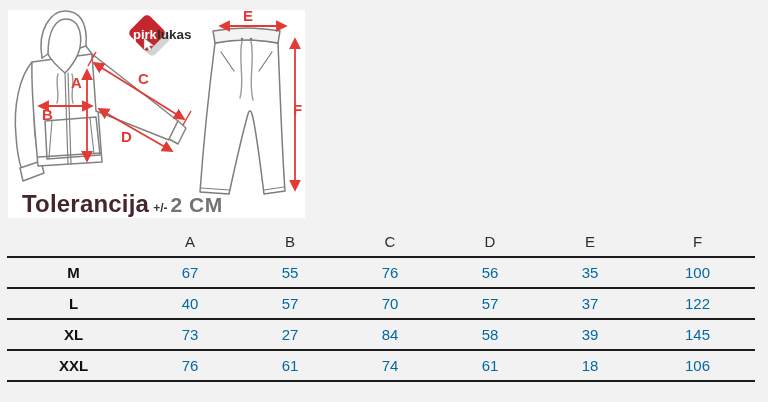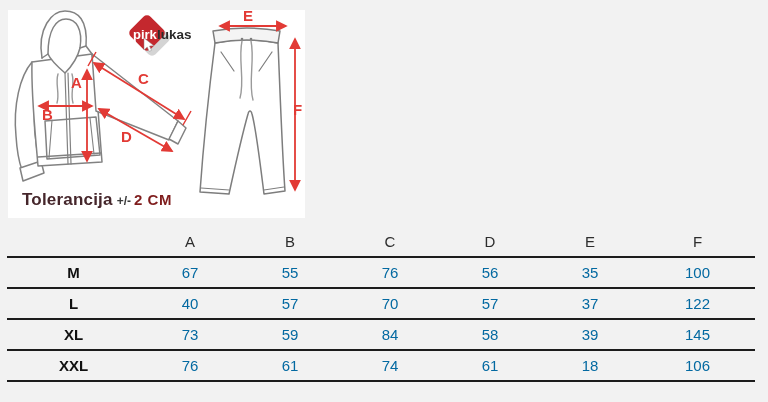--- a/index.html
+++ b/index.html
@@ -1,23 +1,23 @@
 <!DOCTYPE html>
 <html><head>
 <meta charset="utf-8">
 <style>
   html,body{margin:0;padding:0;}
   body{font-family:"Liberation Sans","DejaVu Sans",sans-serif;background:#f2f2f2;}
   .stage{position:relative;width:768px;height:402px;background:#f2f2f2;overflow:hidden;}
   .panel{position:absolute;left:8px;top:10px;width:297px;height:208px;background:#ffffff;}
   .panel svg{position:absolute;left:0;top:0;}
   .tolerance{position:absolute;left:14px;top:180px;white-space:nowrap;}
-  .tol-word{font-size:17px;font-weight:bold;color:#45262b;letter-spacing:.2px;}
+  .tol-word{font-size:24px;font-weight:bold;color:#45262b;letter-spacing:.2px;}
   .tol-pm{font-size:12px;font-weight:bold;color:#3a3a3a;margin-left:4px;}
-  .tol-val{font-size:15px;font-weight:bold;color:#7f1d1d;margin-left:3px;letter-spacing:.5px;}
+  .tol-val{font-size:21px;font-weight:bold;color:#737373;margin-left:3px;letter-spacing:.5px;}
   .size-table{position:absolute;left:7px;top:226px;width:748px;border-collapse:collapse;table-layout:fixed;}
   .size-table th,.size-table td{border-bottom:2px solid #1c1c1c;text-align:center;padding:0;height:29px;
     font-size:15px;color:#0369a1;font-weight:normal;}
   .size-table thead th{border-bottom:2px solid #1c1c1c;color:#2d2d2d;height:30px;}
   .size-table td.size-label{font-weight:bold;color:#101010;}
   .c-size{width:133px;}
   .c-meas{width:100px;}
   .c-last{width:115px;}
 </style>
 </head>
@@ -145,21 +145,21 @@
         <td>40</td>
         <td>57</td>
         <td>70</td>
         <td>57</td>
         <td>37</td>
         <td>122</td>
       </tr>
       <tr>
         <td class="size-label">XL</td>
         <td>73</td>
-        <td>59</td>
+        <td>27</td>
         <td>84</td>
         <td>58</td>
         <td>39</td>
         <td>145</td>
       </tr>
       <tr>
         <td class="size-label">XXL</td>
         <td>76</td>
         <td>61</td>
         <td>74</td>

